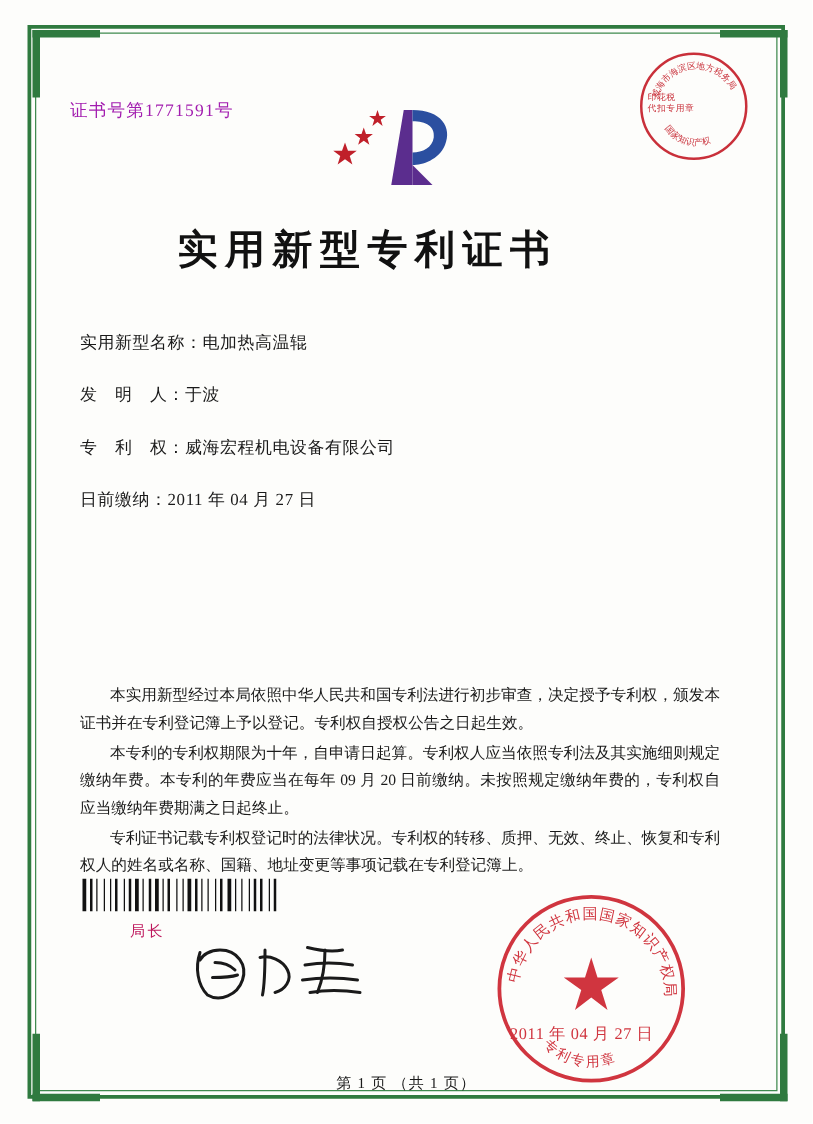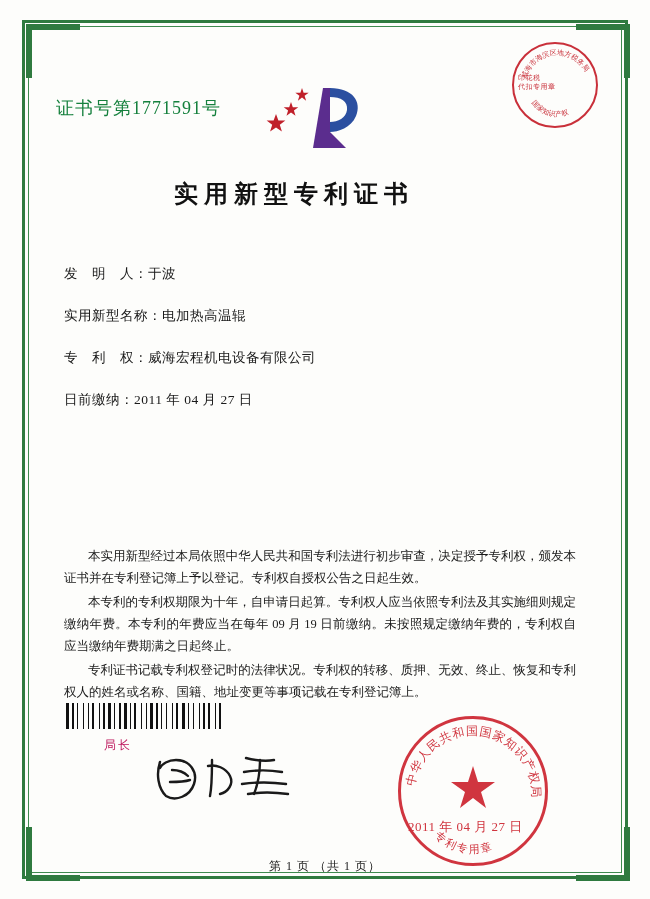--- a/index.html
+++ b/index.html
@@ -39,24 +39,23 @@
   }
   .corner.tl { left: 26px; top: 24px; border-left-width: 6px; border-top-width: 6px; }
   .corner.tr { left: 576px; top: 24px; border-right-width: 6px; border-top-width: 6px; }
   .corner.bl { left: 26px; top: 827px; border-left-width: 6px; border-bottom-width: 6px; }
   .corner.br { left: 576px; top: 827px; border-right-width: 6px; border-bottom-width: 6px; }
 
   
   .cert-no {
     position: absolute;
     left: 56px; top: 80px;
-    font-size: 18px;
+    font-size: 14px;
     letter-spacing: 1px;
-    color: #15803d;
-    margin-top: 16px;
+    color: #a21caf;
   }
 
   
   .logo {
     position: absolute;
     left: 258px; top: 70px;
     width: 120px; height: 90px;
   }
   .logo svg { display:block; }
 
@@ -83,21 +82,21 @@
     line-height: 9px;
     letter-spacing: 0.5px;
   }
 
   
   .title {
     position: absolute;
     left: 0; top: 178px;
     width: 588px;
     text-align: center;
-    font-size: 24px;
+    font-size: 32px;
     font-weight: bold;
     letter-spacing: 6px;
     color: #111;
     font-family: "DejaVu Serif", "Liberation Serif", serif;
   }
 
   
   .fields {
     position: absolute;
     left: 64px; top: 265px;
@@ -230,36 +229,36 @@
     <div class="seal-lines">
       <div>印花税</div>
       <div>代扣专用章</div>
     </div>
   </div>
 
   <div class="title">实用新型专利证书</div>
 
   <div class="fields">
     <div class="field">
+      <span class="lab">实用新型名称：</span><span class="val">电加热高温辊</span>
+    </div>
+    <div class="field">
       <span class="lab">发　明　人：</span><span class="val">于波</span>
-    </div>
-    <div class="field">
-      <span class="lab">实用新型名称：</span><span class="val">电加热高温辊</span>
     </div>
     <div class="field">
       <span class="lab">专　利　权：</span><span class="val">威海宏程机电设备有限公司</span>
     </div>
     <div class="field">
       <span class="lab">日前缴纳：</span><span class="val">2011 年 04 月 27 日</span>
     </div>
   </div>
 
   <div class="body-text">
     <p>本实用新型经过本局依照中华人民共和国专利法进行初步审查，决定授予专利权，颁发本证书并在专利登记簿上予以登记。专利权自授权公告之日起生效。</p>
-    <p>本专利的专利权期限为十年，自申请日起算。专利权人应当依照专利法及其实施细则规定缴纳年费。本专利的年费应当在每年 09 月 19 日前缴纳。未按照规定缴纳年费的，专利权自应当缴纳年费期满之日起终止。</p>
+    <p>本专利的专利权期限为十年，自申请日起算。专利权人应当依照专利法及其实施细则规定缴纳年费。本专利的年费应当在每年 09 月 20 日前缴纳。未按照规定缴纳年费的，专利权自应当缴纳年费期满之日起终止。</p>
     <p>专利证书记载专利权登记时的法律状况。专利权的转移、质押、无效、终止、恢复和专利权人的姓名或名称、国籍、地址变更等事项记载在专利登记簿上。</p>
   </div>
 
   <div class="barcode">
       <div class="bar" style="left: 0px; width: 3px;"></div>
       <div class="bar" style="left: 6px; width: 2px;"></div>
       <div class="bar" style="left: 11px; width: 1px;"></div>
       <div class="bar" style="left: 17px; width: 1px;"></div>
       <div class="bar" style="left: 22px; width: 1px;"></div>
       <div class="bar" style="left: 26px; width: 2px;"></div>

